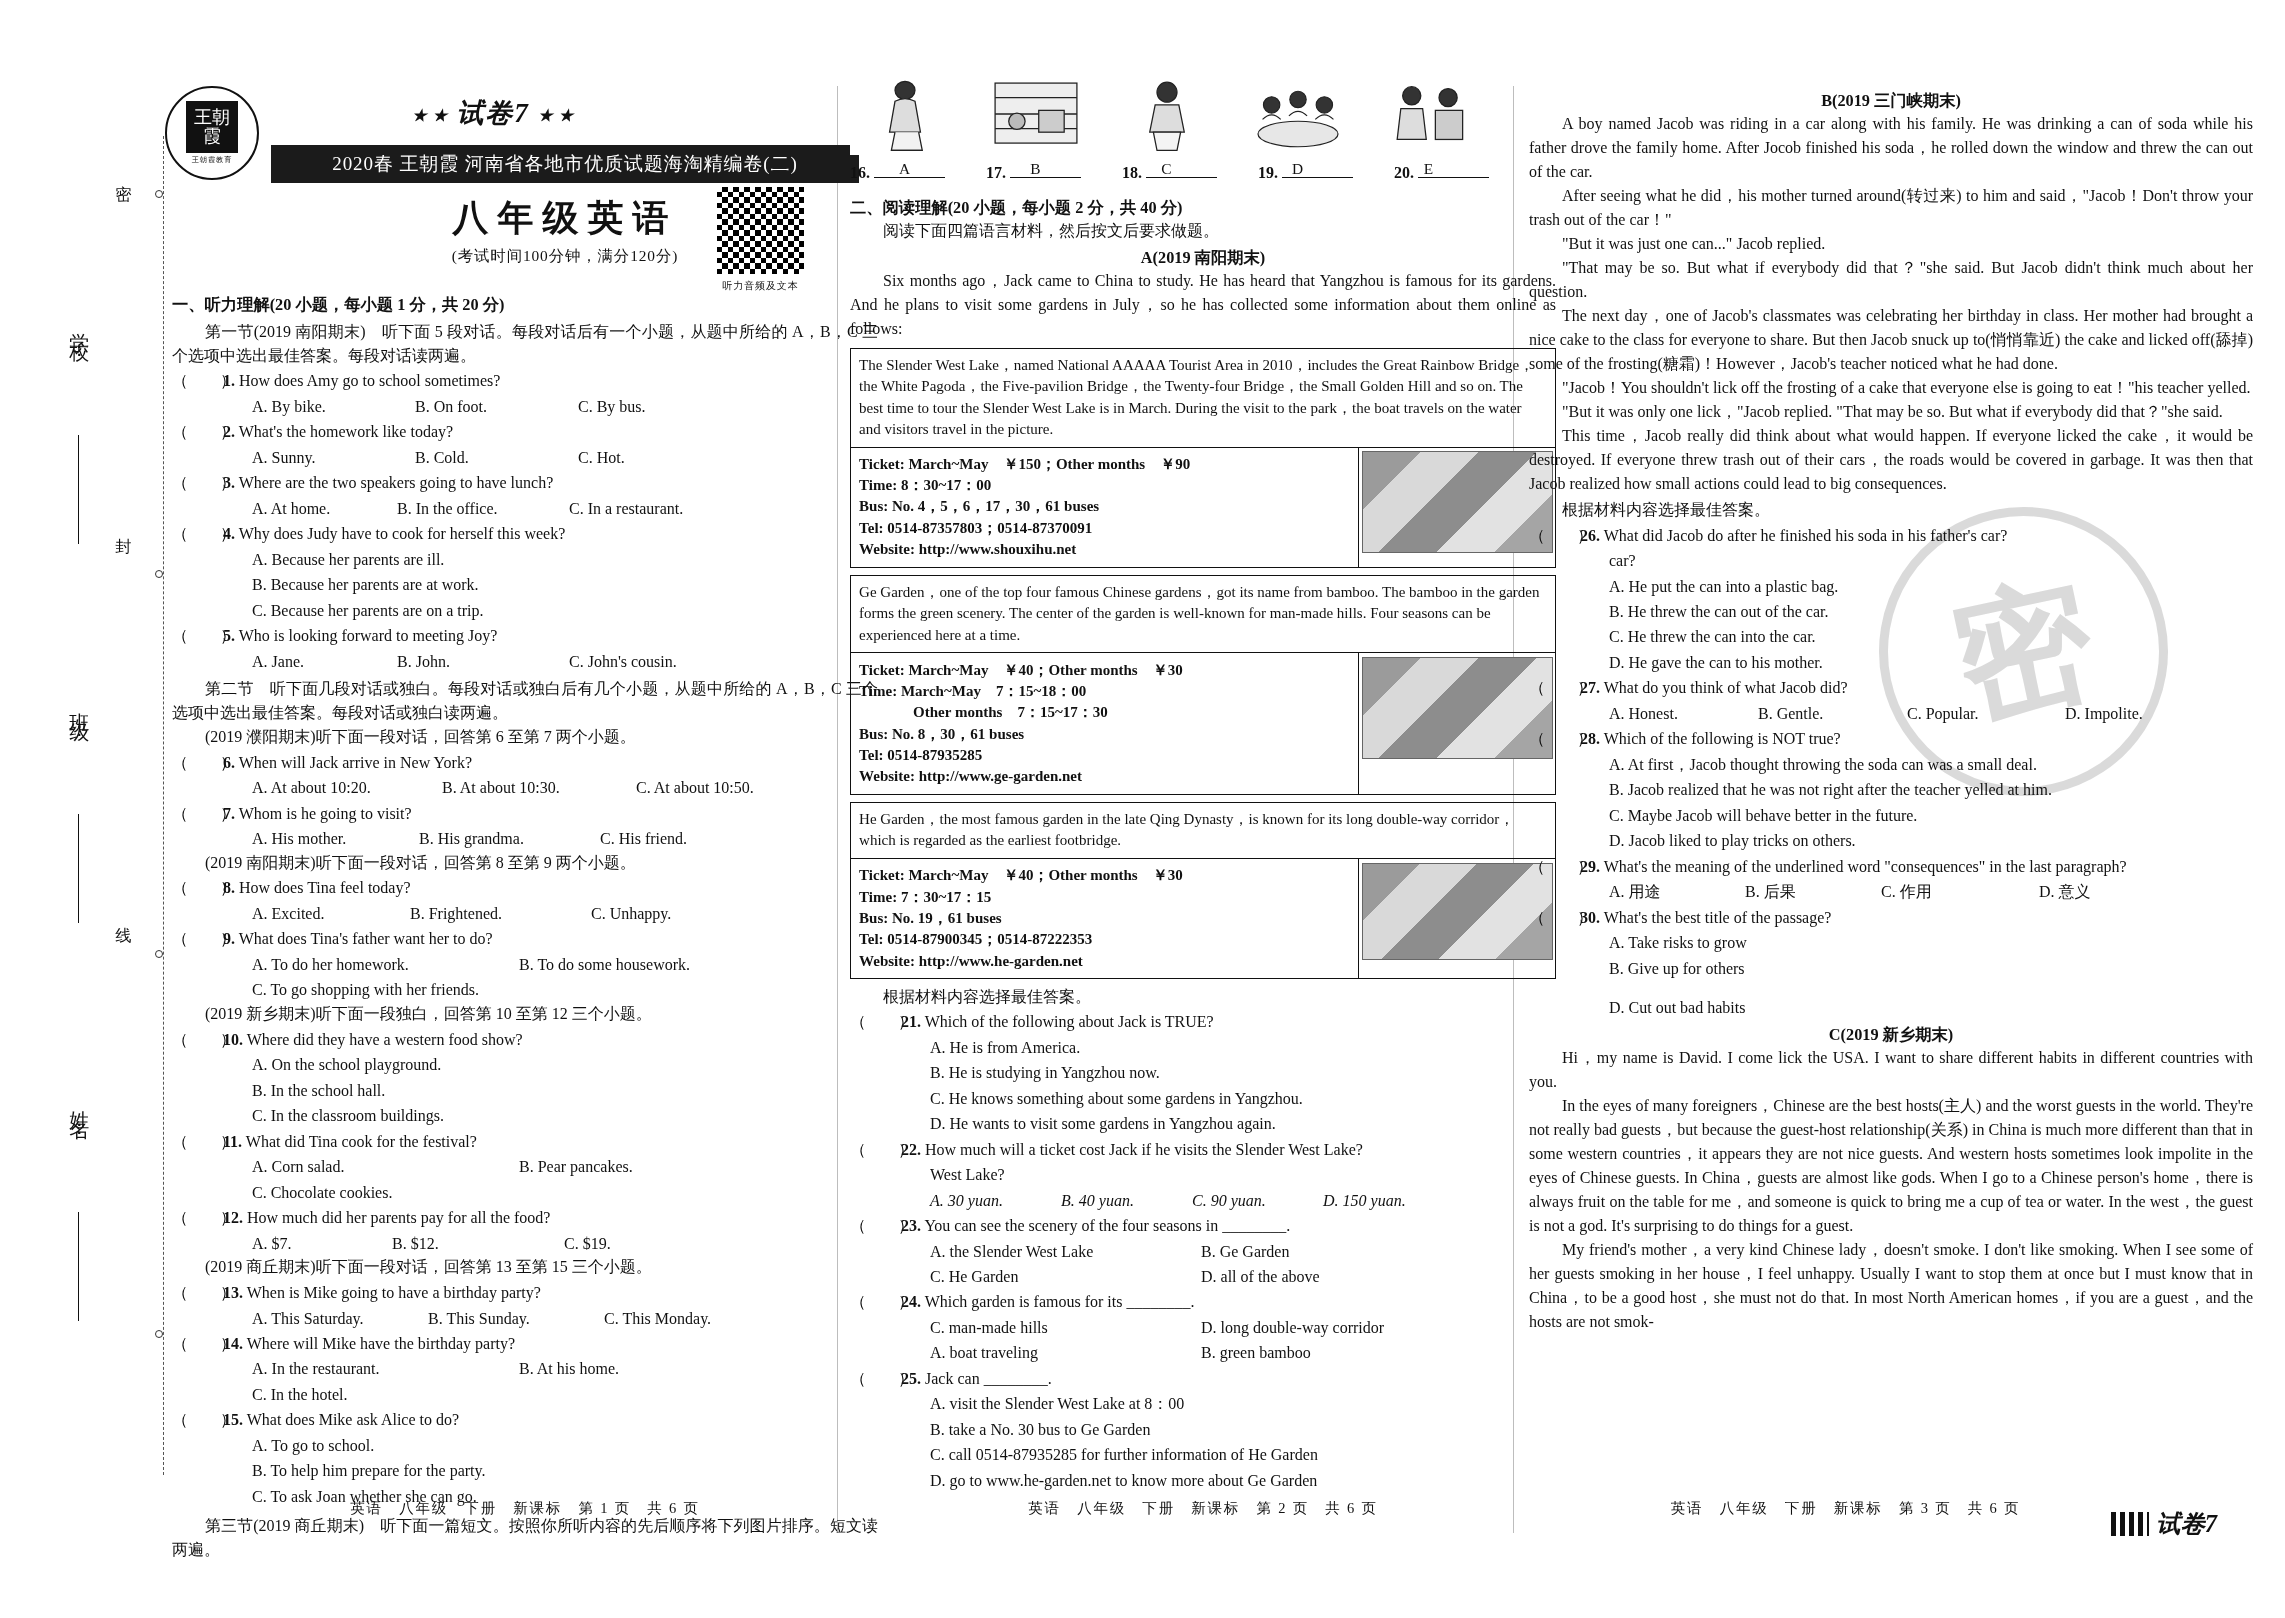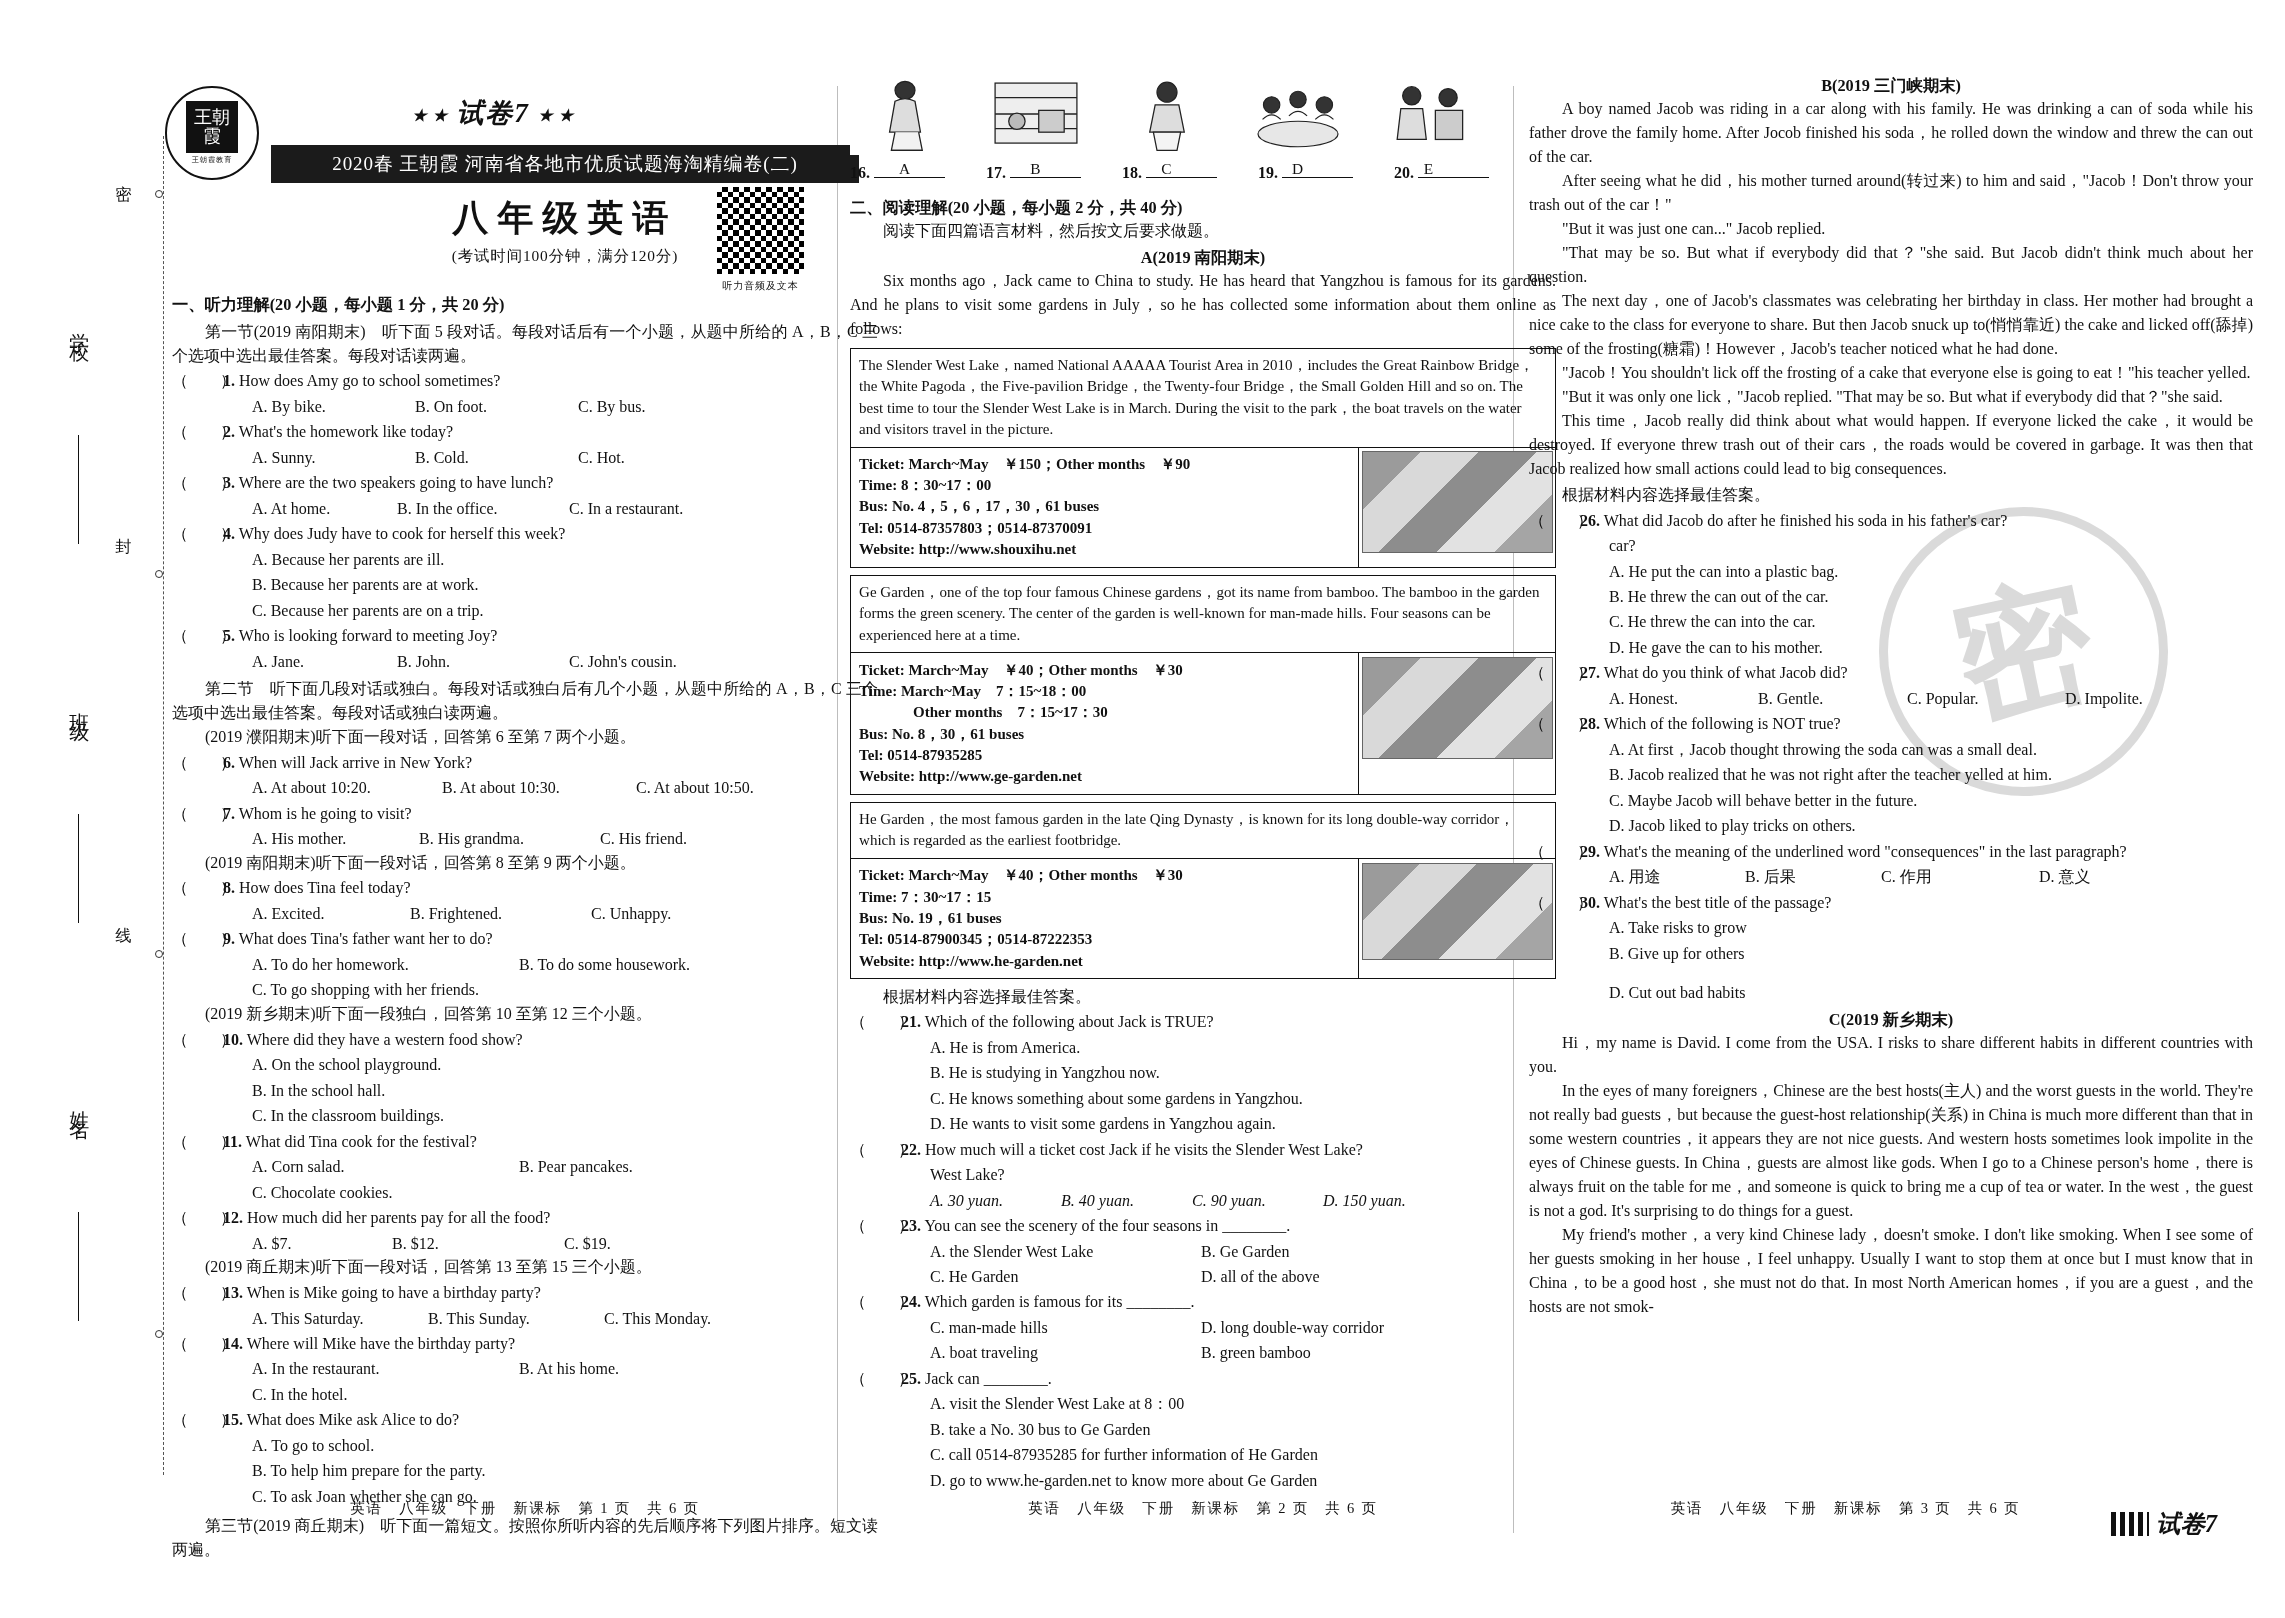--- a/index.html
+++ b/index.html
@@ -478,21 +478,21 @@
       <div class="q" style="padding-left:80px;">A. visit the Slender West Lake at 8：00</div>
       <div class="q" style="padding-left:80px;">B. take a No. 30 bus to Ge Garden</div>
       <div class="q" style="padding-left:80px;">C. call 0514-87935285 for further information of He Garden</div>
       <div class="q" style="padding-left:80px;">D. go  to www.he-garden.net to know more about Ge Garden</div>
     </div>
 
     <div class="footer" style="left:0;">英语　八年级　下册　新课标　第 2 页　共 6 页</div>
   </div>
 
   <div class="col col3">
-    <div style="position:absolute;top:12px;left:0;width:724px;">
+    <div style="position:absolute;top:27px;left:0;width:724px;">
       <div class="center b" style="font-size:16.3px;">B(2019 三门峡期末)</div>
       <div class="blk ind">A boy named Jacob was riding in a car along with his family. He was drinking a can of soda while his father drove the family home. After Jocob finished his soda，he rolled down the window and threw the can out of the car.</div>
       <div class="blk ind">After seeing what he did，his mother turned around(转过来) to him and said，"Jacob！Don't throw your trash out of the car！"</div>
       <div class="blk ind">"But it was just one can..." Jacob replied.</div>
       <div class="blk ind">"That may be so. But what if everybody did that？"she said. But Jacob didn't think much about her question.</div>
       <div class="blk ind">The next day，one of Jacob's classmates was celebrating her birthday in class. Her mother had brought a nice cake to the class for everyone to share. But then Jacob snuck up to(悄悄靠近) the cake and licked off(舔掉) some of the frosting(糖霜)！However，Jacob's teacher noticed what he had done.</div>
       <div class="blk ind">"Jacob！You shouldn't lick off the frosting of a cake that everyone else is going to eat！"his teacher yelled.</div>
       <div class="blk ind">"But it was only one lick，"Jacob replied. "That may be so. But what if everybody did that？"she said.</div>
       <div class="blk ind">This time，Jacob really did think about what would happen. If everyone licked the cake，it would be destroyed. If everyone threw trash out of their cars，the roads would be covered in garbage. It was then that Jacob realized how small actions could lead to big consequences.</div>
       <div class="blk ind" style="margin-top:1.8px;">根据材料内容选择最佳答案。</div>
@@ -540,21 +540,21 @@
 
       <div class="q">
         <span class="paren">（　　）</span><span class="b">30.</span>
         <span>What's the best title of the passage?</span>
       </div>
       <div class="q" style="padding-left:80px;">A. Take risks to grow</div>
       <div class="q" style="padding-left:80px;">B. Give up for others</div>
       <div class="q" style="padding-left:80px;margin-top:16px;">D. Cut out bad habits</div>
 
       <div class="center b" style="font-size:16.3px;margin-top:3.6px;">C(2019 新乡期末)</div>
-      <div class="blk ind">Hi，my name is David. I come from the USA. I risks to share different habits in different countries with you.</div>
+      <div class="blk ind">Hi，my name is David. I come lick the USA. I want to share different habits in different countries with you.</div>
       <div class="blk ind">In the eyes of many foreigners，Chinese are the best hosts(主人) and the worst guests in the world. They're not really bad guests，but because the guest-host relationship(关系) in China is much more different than that in some western countries，it appears they are not nice guests. And western hosts sometimes look impolite in the eyes of Chinese guests. In China，guests are almost like gods. When I go to a Chinese person's home，there is always fruit on the table for me，and someone is quick to bring me a cup of tea or water. In the west，the guest is not a god. It's surprising to do things for a guest.</div>
       <div class="blk ind">My friend's mother，a very kind Chinese lady，doesn't smoke. I don't like smoking. When I see some of her guests smoking in her house，I feel unhappy. Usually I want to stop them at once but I must know that in China，to be a good host，she must not do that. In most North American homes，if you are a guest，and the hosts are not smok-</div>
     </div>
 
     <div class="footer" style="left:0;width:633px;">英语　八年级　下册　新课标　第 3 页　共 6 页</div>
     <div class="ribbon">
       <div class="bars"></div>
       <div class="txt">试卷7</div>
     </div>
   </div>

